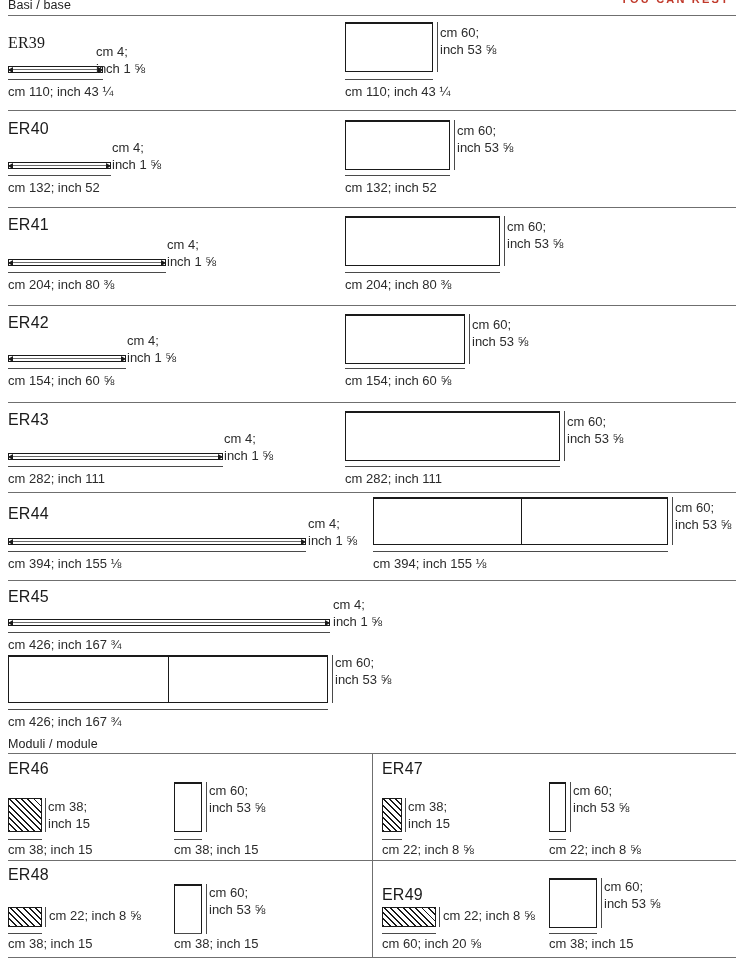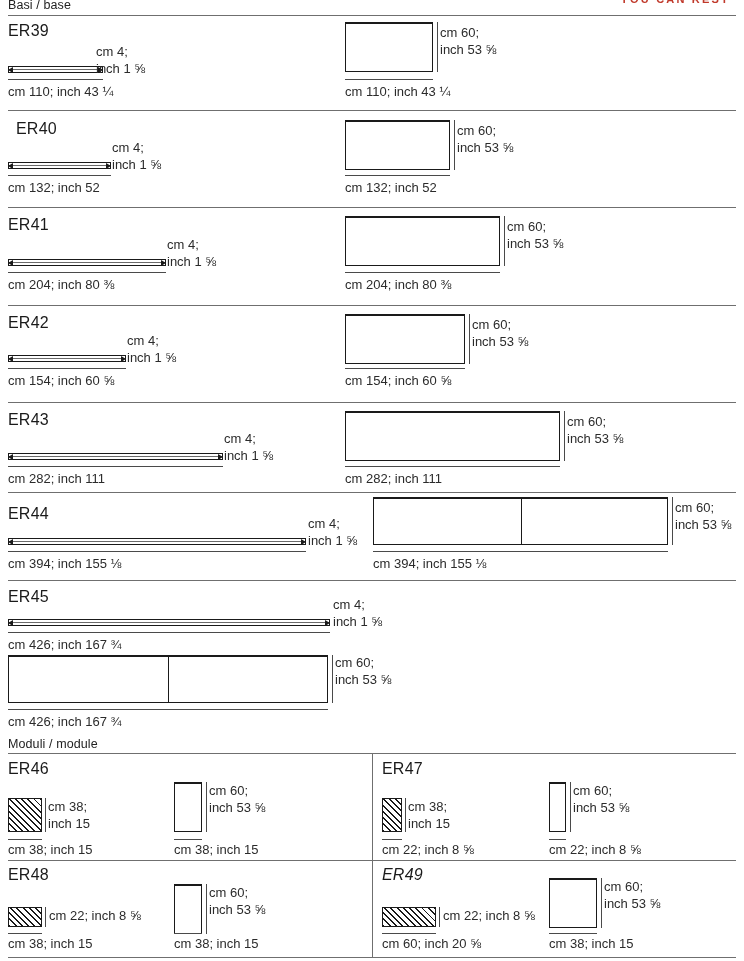--- a/index.html
+++ b/index.html
@@ -64,42 +64,42 @@
 </head>
 <body>
 
 <div class="sheet">
 
   <div class="brand" style="color: rgb(192, 57, 43);">YOU CAN REST</div>
 
   <div class="sec-title lbl" style="left:8px;top:-2px;">Basi / base</div>
   <div class="rule" style="top:15px;"></div>
 
-  <div class="code lbl" style="left:8px;top:22px;">ER39</div>
+  <div class="code lbl" style="left:8px;top:34px;font-family:Liberation Serif, serif;">ER39</div>
   <div class="profile" style="left:8px;top:66px;width:95px;">
     <span class="cap l"></span>
     <span class="cap r"></span>
   </div>
   <div class="baseline" style="left:8px;top:79px;width:95px;"></div>
   <div class="lbl" style="left:96px;top:44px;">
     <span class="dim l1">cm 4;</span>
     <span class="dim l2">inch 1 ⅝</span>
   </div>
   <div class="dim lbl" style="left:8px;top:84px;">cm 110; inch 43 ¼</div>
   <div class="box" style="left:345px;top:22px;width:88px;height:50px;"></div>
   <div class="vline" style="left:437px;top:22px;height:50px;"></div>
   <div class="baseline" style="left:345px;top:79px;width:88px;"></div>
   <div class="lbl" style="left:440px;top:25px;">
     <span class="dim l1">cm 60;</span>
     <span class="dim l2">inch 53 ⅝</span>
   </div>
   <div class="dim lbl" style="left:345px;top:84px;">cm 110; inch 43 ¼</div>
   <div class="rule" style="top:110px;"></div>
 
-  <div class="code lbl" style="left:16px;top:120px;">ER40</div>
+  <div class="code lbl" style="left:8px;top:120px;">ER40</div>
   <div class="profile" style="left:8px;top:162px;width:103px;">
     <span class="cap l"></span>
     <span class="cap r"></span>
   </div>
   <div class="baseline" style="left:8px;top:175px;width:103px;"></div>
   <div class="lbl" style="left:112px;top:140px;">
     <span class="dim l1">cm 4;</span>
     <span class="dim l2">inch 1 ⅝</span>
   </div>
   <div class="dim lbl" style="left:8px;top:180px;">cm 132; inch 52</div>
@@ -273,21 +273,21 @@
   <div class="dim lbl" style="left:8px;top:936px;">cm 38; inch 15</div>
   <div class="box" style="left:174px;top:884px;width:28px;height:50px;"></div>
   <div class="vline" style="left:206px;top:884px;height:50px;"></div>
   <div class="baseline" style="left:174px;top:933px;width:28px;"></div>
   <div class="lbl" style="left:209px;top:885px;">
     <span class="dim l1">cm 60;</span>
     <span class="dim l2">inch 53 ⅝</span>
   </div>
   <div class="dim lbl" style="left:174px;top:936px;">cm 38; inch 15</div>
 
-  <div class="code lbl" style="left:382px;top:866px;font-style:italic;">ER49</div>
+  <div class="code lbl" style="left:382px;top:886px;">ER49</div>
   <div class="hatch" style="left:382px;top:907px;width:54px;height:20px;"></div>
   <div class="vline" style="left:439px;top:907px;height:20px;"></div>
   <div class="baseline" style="left:382px;top:933px;width:54px;"></div>
   <div class="lbl" style="left:443px;top:908px;">
     <span class="dim l1">cm 22; inch 8 ⅝</span>
   </div>
   <div class="dim lbl" style="left:382px;top:936px;">cm 60; inch 20 ⅝</div>
   <div class="box" style="left:549px;top:878px;width:48px;height:50px;"></div>
   <div class="vline" style="left:601px;top:878px;height:50px;"></div>
   <div class="baseline" style="left:549px;top:933px;width:48px;"></div>

